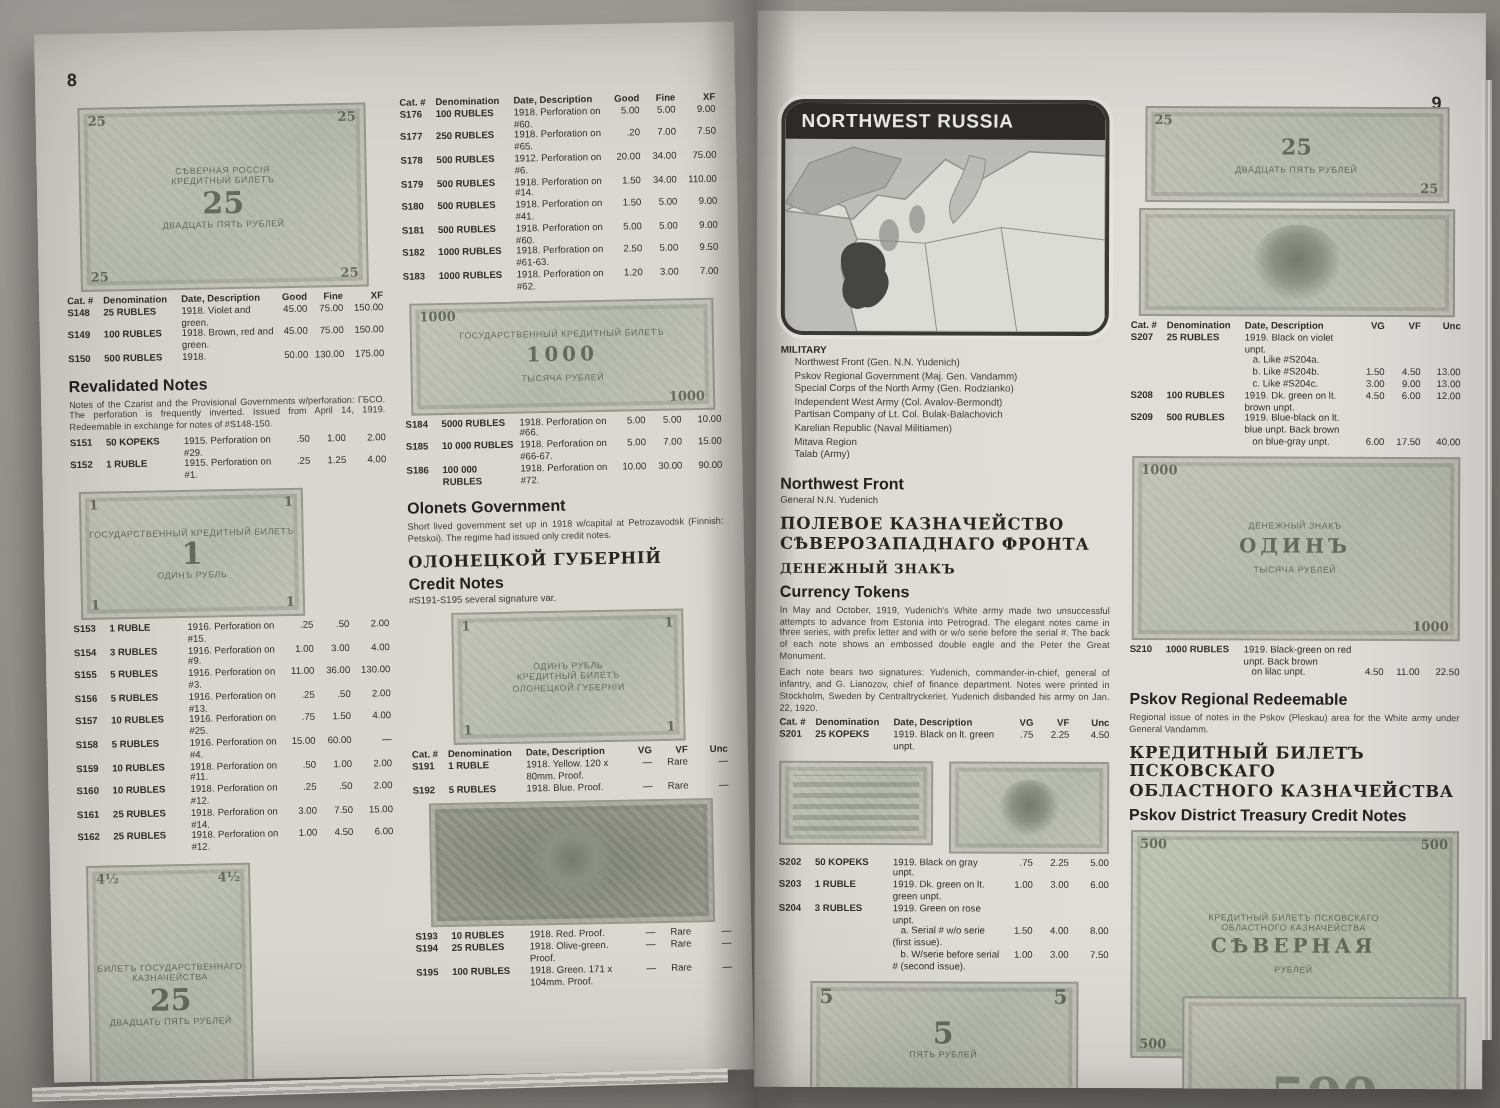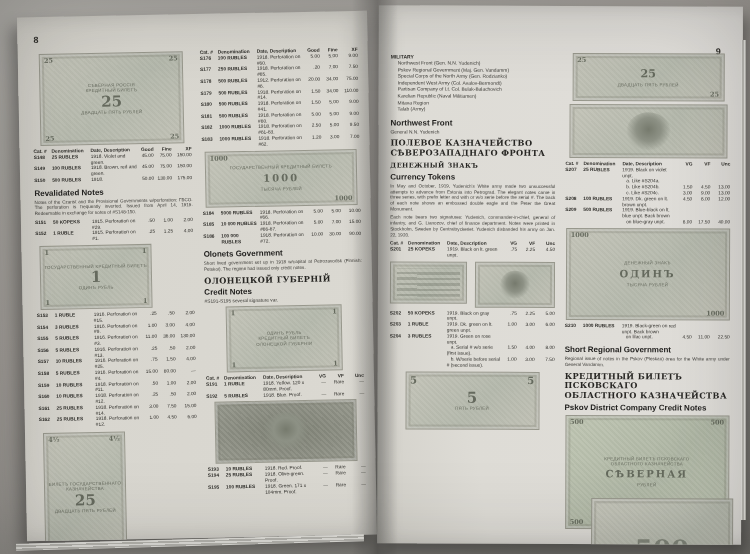--- a/index.html
+++ b/index.html
@@ -480,20 +480,33 @@
         </div>
       </div>
     </div>
 
     <div class="pageR">
       <div class="pnum pnumR">9</div>
       <div class="cols">
 
         <div class="col">
 
+          <div class="mapbox">
+            <div class="maptitle">NORTHWEST RUSSIA</div>
+            <svg class="mapsvg" width="160" height="96" viewBox="0 0 160 96">
+              <rect x="0" y="0" width="160" height="96" fill="#bcbcb8"></rect>
+              <path d="M0,36 L16,28 L30,34 L36,50 L28,64 L36,96 L160,96 L160,8 L122,6 L98,20 L80,10 L60,30 L46,28 L34,40 Z" fill="#dcdcd7" stroke="#8e8e8a" stroke-width="0.7"></path>
+              <path d="M0,32 L12,12 L34,4 L58,10 L50,24 L32,30 L14,38 Z" fill="#a9a9a5" stroke="#8e8e8a" stroke-width="0.6"></path>
+              <path d="M92,8 C88,24 78,30 84,42 C92,34 100,24 100,10 Z" fill="#bcbcb8" stroke="#8e8e8a" stroke-width="0.5"></path>
+              <ellipse cx="52" cy="48" rx="5" ry="8" fill="#a4a4a0"></ellipse>
+              <ellipse cx="66" cy="40" rx="4" ry="7" fill="#a4a4a0"></ellipse>
+              <path d="M36,50 L70,52 L108,44 L160,50 M70,52 L76,96 M108,44 L116,96" fill="none" stroke="#8e8e8a" stroke-width="0.5"></path>
+              <path d="M34,52 C44,50 52,56 50,66 C56,74 46,86 40,84 C32,88 26,78 30,70 C26,60 28,54 34,52 Z" fill="#454543"></path>
+            </svg>
+          </div>
 
           <div class="milhead">MILITARY</div>
           <div>
             <div class="militem">Northwest Front (Gen. N.N. Yudenich)</div>
 
             <div class="militem">Pskov Regional Government (Maj. Gen. Vandamm)</div>
 
             <div class="militem">Special Corps of the North Army (Gen. Rodzianko)</div>
 
             <div class="militem">Independent West Army (Col. Avalov-Bermondt)</div>
@@ -715,25 +728,25 @@
                 <span class="c-cat"></span>
                 <span class="c-den"></span>
                 <span class="c-desc">   on lilac unpt.</span>
                 <span class="c-n">4.50</span>
                 <span class="c-n">11.00</span>
                 <span class="c-n">22.50</span>
               </div>
             </div>
           </div>
 
-          <div class="hS">Short Regional Government</div>
+          <div class="hS">Pskov Regional Redeemable</div>
           <div class="pS">Regional issue of notes in the Pskov (Pleskau) area for the White army under General Vandamm.</div>
           <div class="hC">КРЕДИТНЫЙ БИЛЕТЪ ПСКОВСКАГО</div>
           <div class="hC" style="margin-top:0;">ОБЛАСТНОГО КАЗНАЧЕЙСТВА</div>
-          <div class="hS" style="margin-top:2px;">Pskov District Company Credit Notes</div>
+          <div class="hS" style="margin-top:2px;">Pskov District Treasury Credit Notes</div>
 
           <div class="bn" style="width:162px;height:112px;background:repeating-linear-gradient(45deg,rgba(95,110,85,.08) 0 2px,rgba(0,0,0,0) 2px 4px),linear-gradient(135deg,#c2c8b6 0%,#b2b9a8 55%,#bfc5b4 100%);">
             <span class="cn tl">500</span>
             <span class="cn tr">500</span>
             <div class="bnl">КРЕДИТНЫЙ БИЛЕТЪ ПСКОВСКАГО</div>
             <div class="bnl">ОБЛАСТНОГО КАЗНАЧЕЙСТВА</div>
             <div class="bnbig bigword">СѢВЕРНАЯ</div>
             <div class="bnl">РУБЛЕЙ</div>
             <span class="cn bl">500</span>
             <span class="cn br">500</span>

